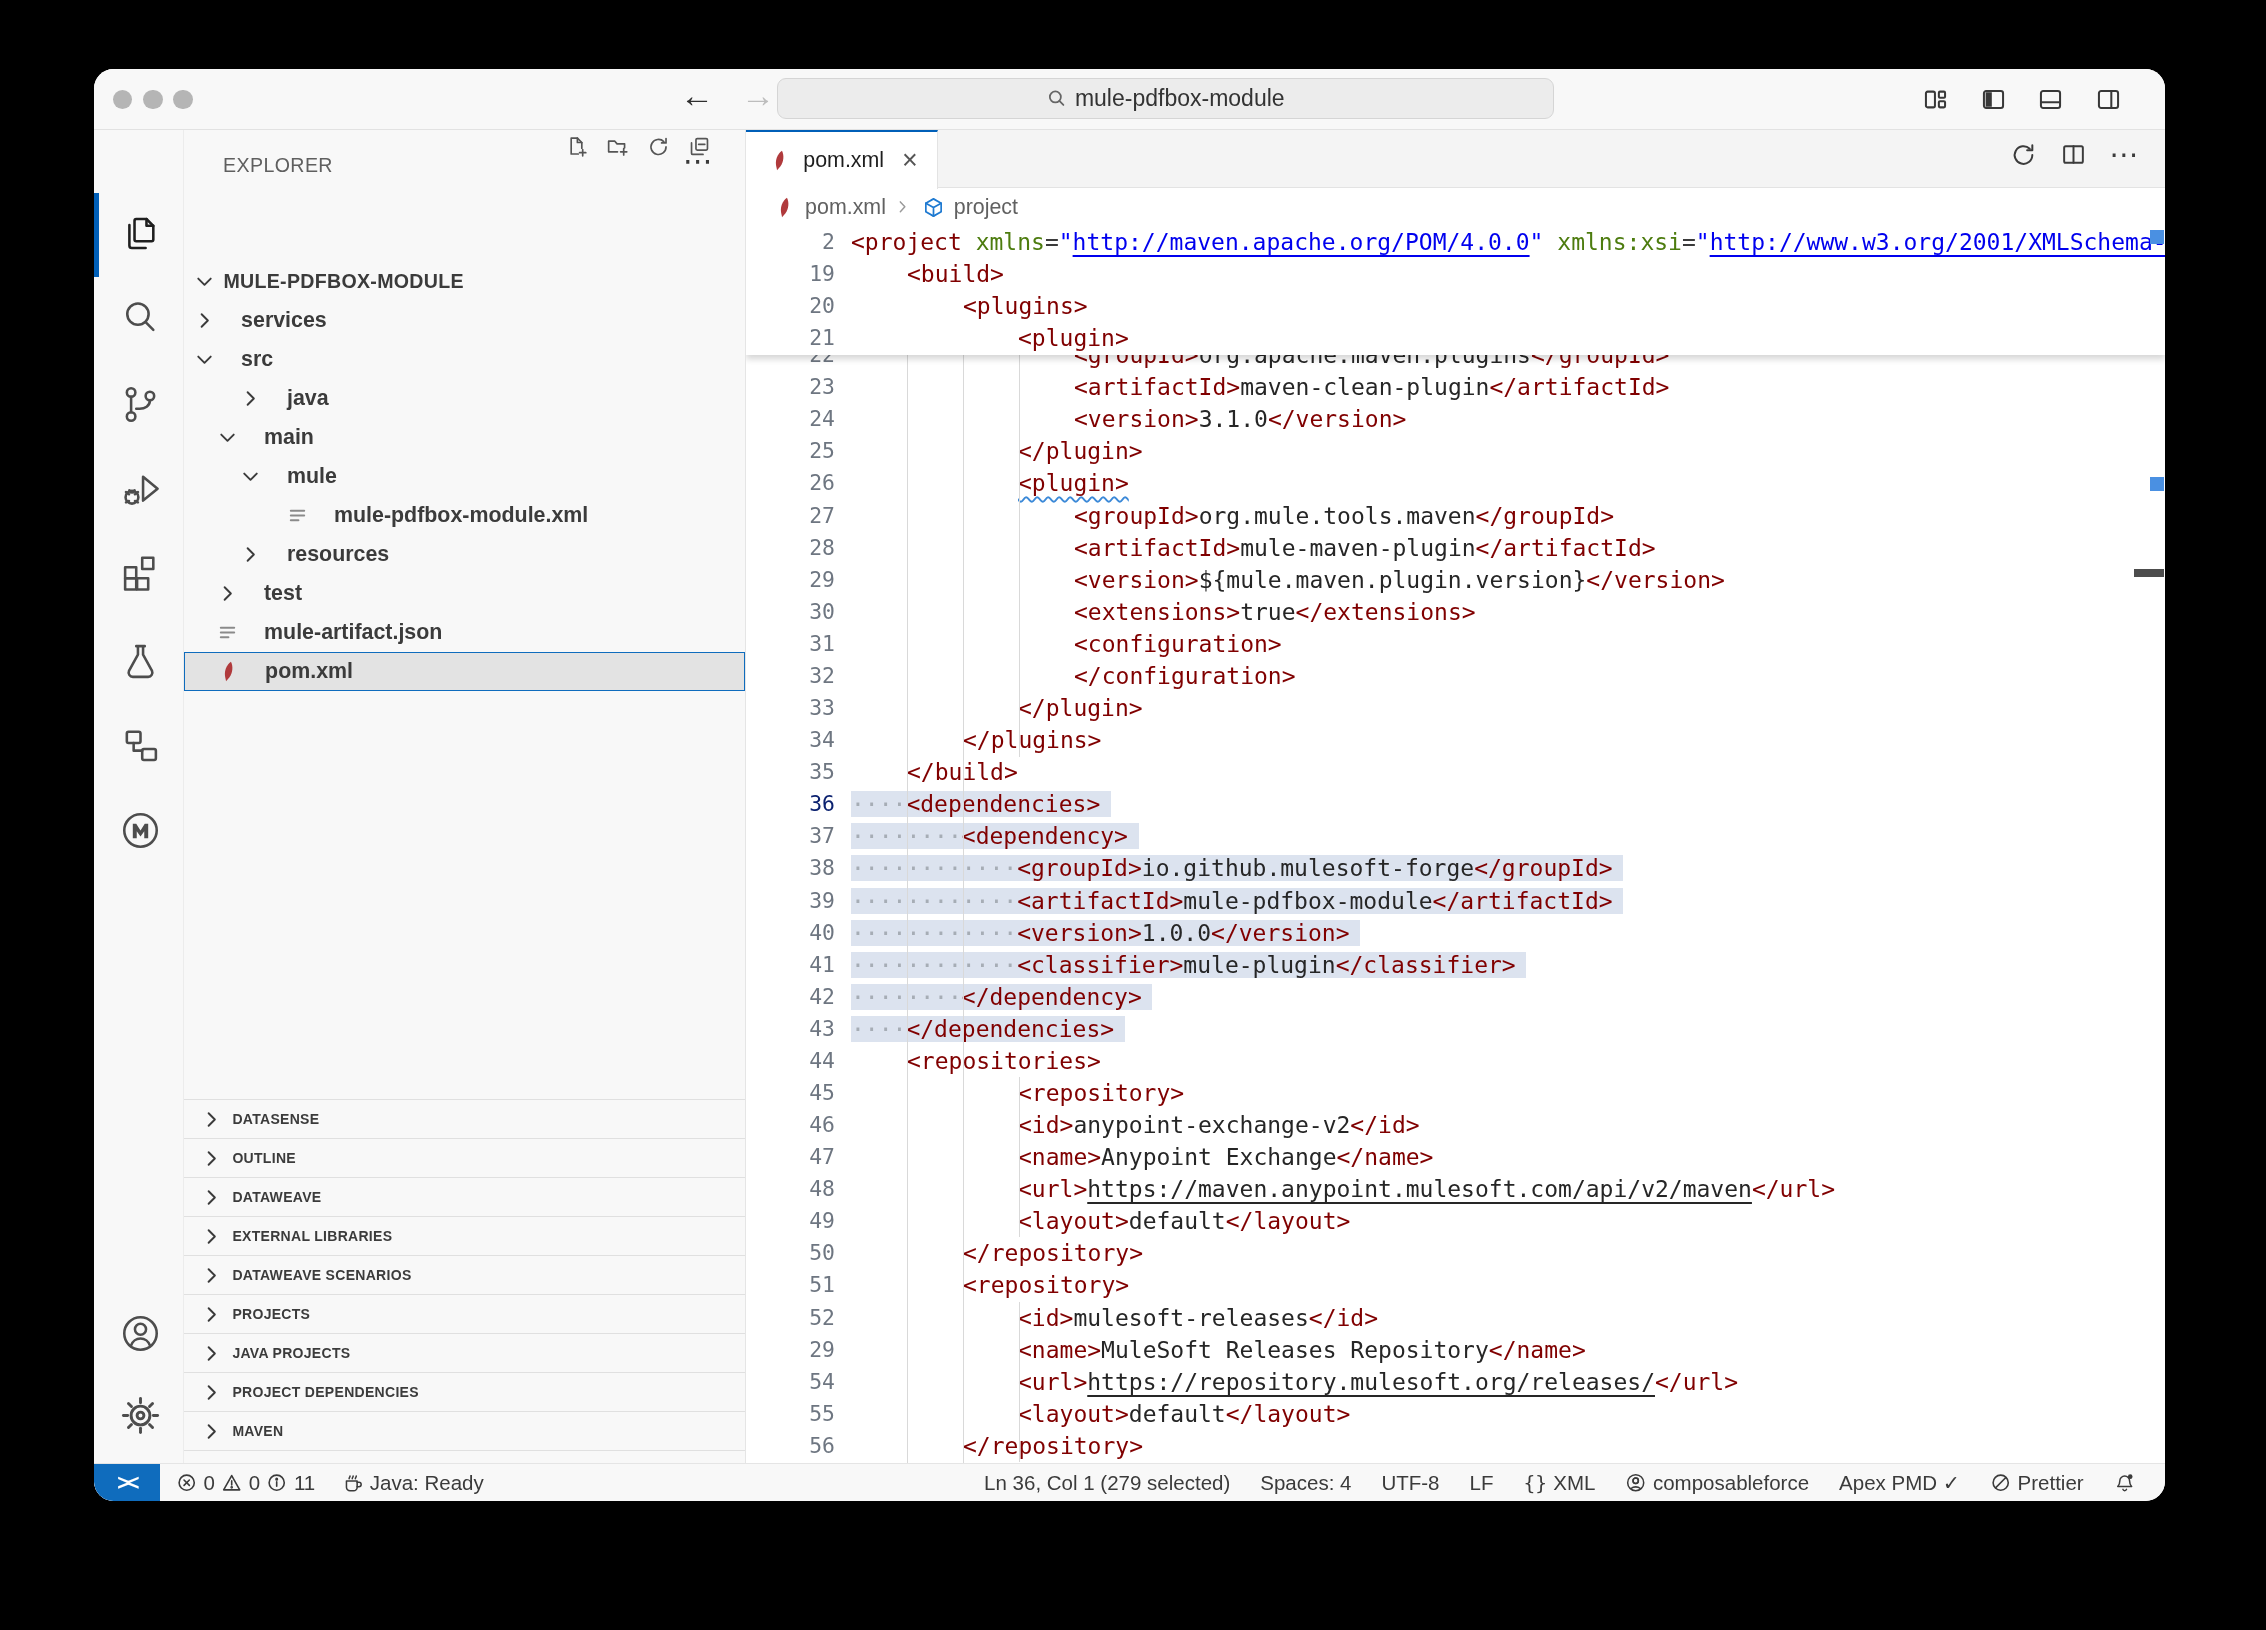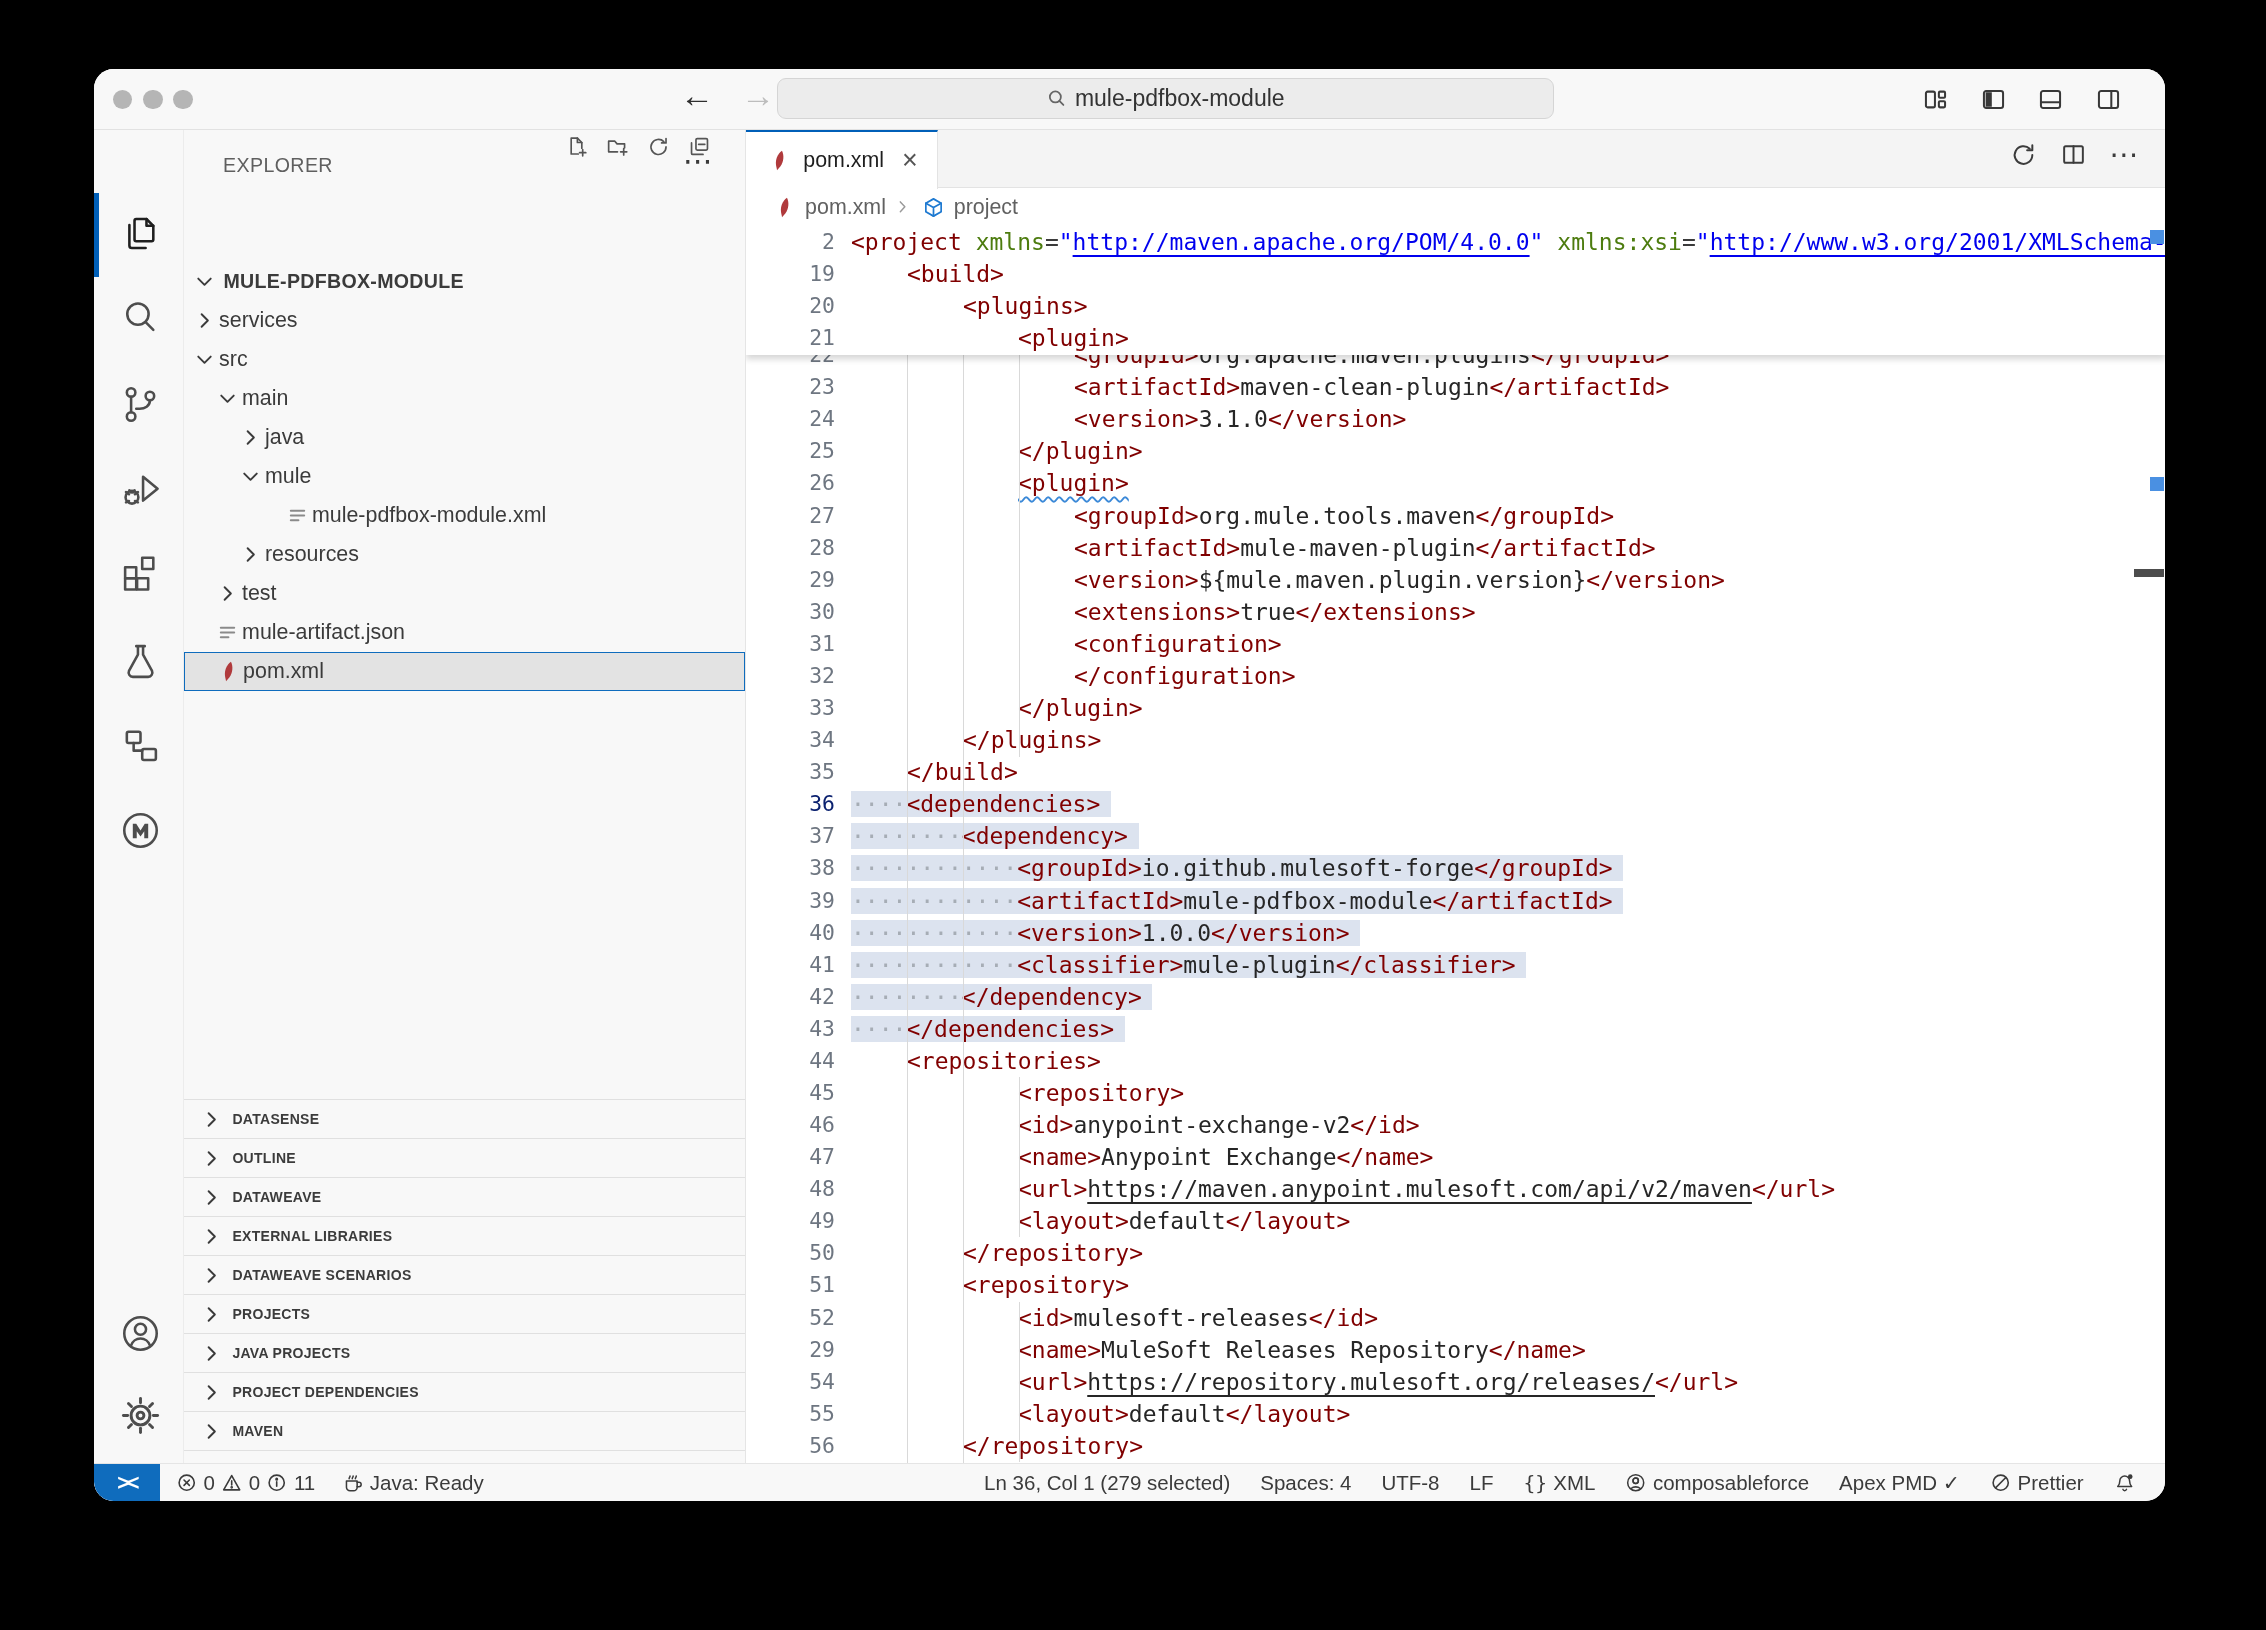--- a/index.html
+++ b/index.html
@@ -25,21 +25,21 @@
   .act-item.active{color:#1f1f1f;}
   
   #sidebar{position:absolute;left:90px;top:61px;width:562px;height:1333px;background:#f8f8f8;border-right:0.9px solid #e5e5e5;}
   #explorer-title{position:absolute;left:39px;top:24px;font-size:19.6px;color:#5f5f5f;letter-spacing:0.4px;}
   #explorer-more{position:absolute;right:32px;top:12.5px;font-size:30px;color:#3b3b3b;}
   #root-row{position:absolute;left:0;top:132px;width:100%;height:39px;display:flex;align-items:center;padding-left:7.1px;}
   #root-label{font-weight:700;font-size:19.6px;color:#3b3b3b;margin-left:5.3px;letter-spacing:0.3px;}
   #root-actions{position:absolute;right:34px;top:5.3px;display:flex;gap:18px;color:#555;}
   #tree{position:absolute;left:0;top:171px;width:100%;}
   .trow{position:relative;height:39px;display:flex;align-items:center;font-size:21.4px;color:#3b3b3b;width:100%;}
-  .trow .lbl{margin-left:1px;white-space:nowrap;}
+  .trow .lbl{margin-left:23px;white-space:nowrap;font-weight:bold;}
   .trow.selected{background:#e3e3e3;border:1.8px solid #0f6cbd;}
   .chevbox{width:27px;height:27px;display:flex;align-items:center;justify-content:center;color:#3b3b3b;flex:none;}
   .fspace{width:23px;flex:none;}
   .ficon{width:27px;height:27px;display:flex;align-items:center;justify-content:center;flex:none;}
   #sections{position:absolute;left:0;top:969px;width:100%;}
   .sec{height:39px;display:flex;align-items:center;border-top:0.9px solid #e0e0e0;padding-left:14.3px;}
   .sec .slbl{font-weight:700;font-size:14px;color:#3b3b3b;margin-left:7.1px;letter-spacing:0.3px;}
   
   #editor{position:absolute;left:652px;top:61px;width:1419px;height:1333px;background:#fff;}
   #tabstrip{position:absolute;left:0;top:0;width:100%;height:58px;background:#f4f4f4;border-bottom:0.9px solid #e3e3e3;}
@@ -260,35 +260,35 @@
             <span class="lbl">services</span>
           </div>
           <div class="trow" style="padding-left: 7.1px;">
             <span class="chevbox">
               <svg viewBox="0 0 24 24" width="23" height="23" fill="none" stroke="currentColor" stroke-width="2" stroke-linecap="round" stroke-linejoin="round">
                 <polyline points="5.5,9 12,15.5 18.5,9"></polyline>
               </svg>
             </span>
             <span class="lbl">src</span>
           </div>
+          <div class="trow" style="padding-left: 53px;">
+            <span class="chevbox">
+              <svg viewBox="0 0 24 24" width="23" height="23" fill="none" stroke="currentColor" stroke-width="2" stroke-linecap="round" stroke-linejoin="round">
+                <polyline points="9,5.5 15.5,12 9,18.5"></polyline>
+              </svg>
+            </span>
+            <span class="lbl">java</span>
+          </div>
           <div class="trow" style="padding-left: 30px;">
             <span class="chevbox">
               <svg viewBox="0 0 24 24" width="23" height="23" fill="none" stroke="currentColor" stroke-width="2" stroke-linecap="round" stroke-linejoin="round">
                 <polyline points="5.5,9 12,15.5 18.5,9"></polyline>
               </svg>
             </span>
             <span class="lbl">main</span>
-          </div>
-          <div class="trow" style="padding-left: 53px;">
-            <span class="chevbox">
-              <svg viewBox="0 0 24 24" width="23" height="23" fill="none" stroke="currentColor" stroke-width="2" stroke-linecap="round" stroke-linejoin="round">
-                <polyline points="9,5.5 15.5,12 9,18.5"></polyline>
-              </svg>
-            </span>
-            <span class="lbl">java</span>
           </div>
           <div class="trow" style="padding-left: 53px;">
             <span class="chevbox">
               <svg viewBox="0 0 24 24" width="23" height="23" fill="none" stroke="currentColor" stroke-width="2" stroke-linecap="round" stroke-linejoin="round">
                 <polyline points="5.5,9 12,15.5 18.5,9"></polyline>
               </svg>
             </span>
             <span class="lbl">mule</span>
           </div>
           <div class="trow" style="padding-left: 77px;">

